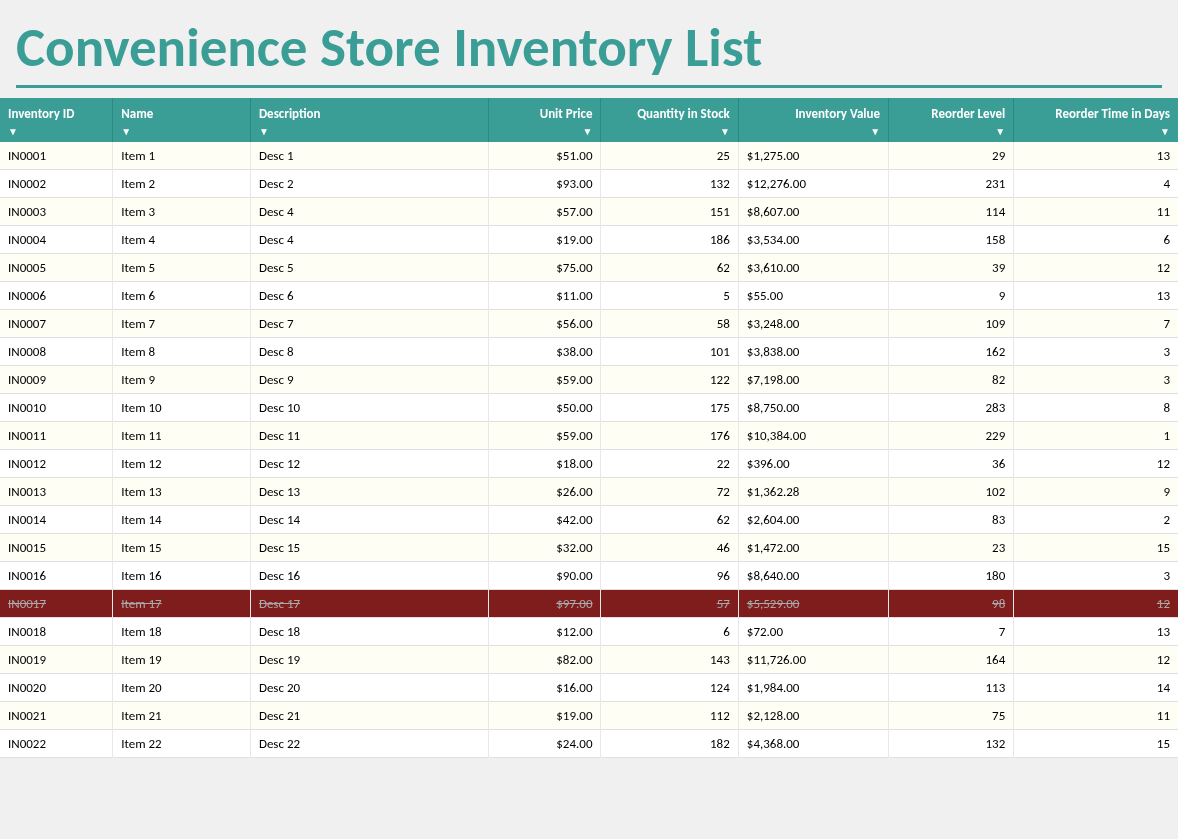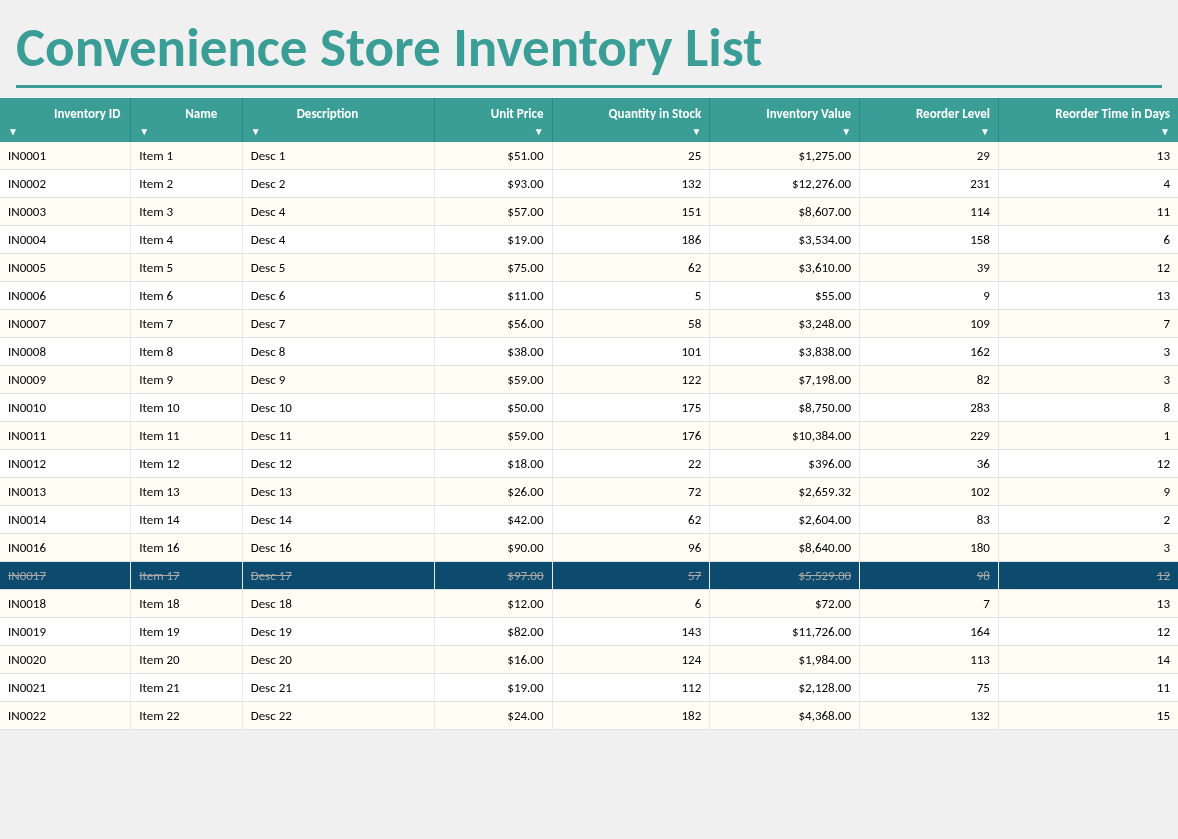--- a/index.html
+++ b/index.html
@@ -49,57 +49,56 @@
       vertical-align: bottom;
       border-right: 1px solid #2d8a82;
       position: relative;
       white-space: nowrap;
     }
     thead th:last-child {
       border-right: none;
     }
     .th-label {
       display: block;
-      margin-left: 46px;
     }
     .dropdown-arrow {
       display: inline-block;
       font-size: 10px;
       margin-top: 4px;
       color: white;
     }
     tbody tr {
       border-bottom: 1px solid #e0e0e0;
     }
     tbody tr:nth-child(odd) {
       background: #fffef5;
     }
     tbody tr:nth-child(even) {
       background: #ffffff;
     }
     tbody tr.strikethrough {
       color: #aaa;
       text-decoration: line-through;
-      background: #0c4a6e;
+      background: #7f1d1d;
     }
     tbody td {
       padding: 6px 8px;
       border-right: 1px solid #e8e8e8;
       white-space: nowrap;
     }
     tbody td:last-child {
       border-right: none;
     }
     
     .col-id { width: 90px; }
     .col-name { width: 110px; }
     .col-desc { width: 190px; }
     .col-price { width: 90px; text-align: right; }
     .col-qty { width: 100px; text-align: right; }
-    .col-inv { width: 120px; text-align: right; }
+    .col-inv { width: 120px; text-align: left; }
     .col-reorder { width: 100px; text-align: right; }
     .col-time { width: 130px; text-align: right; }
 
     thead th.col-price,
     thead th.col-qty,
     thead th.col-inv,
     thead th.col-reorder,
     thead th.col-time {
       text-align: right;
     }
@@ -246,33 +245,43 @@
             <td class="col-inv">$396.00</td>
             <td class="col-reorder">36</td>
             <td class="col-time">12</td>
           </tr>
           <tr>
             <td class="col-id">IN0013</td>
             <td class="col-name">Item 13</td>
             <td class="col-desc">Desc 13</td>
             <td class="col-price">$26.00</td>
             <td class="col-qty">72</td>
-            <td class="col-inv">$2,659.32</td>
+            <td class="col-inv">$1,362.28</td>
             <td class="col-reorder">102</td>
             <td class="col-time">9</td>
           </tr>
           <tr>
             <td class="col-id">IN0014</td>
             <td class="col-name">Item 14</td>
             <td class="col-desc">Desc 14</td>
             <td class="col-price">$42.00</td>
             <td class="col-qty">62</td>
             <td class="col-inv">$2,604.00</td>
             <td class="col-reorder">83</td>
             <td class="col-time">2</td>
+          </tr>
+          <tr>
+            <td class="col-id">IN0015</td>
+            <td class="col-name">Item 15</td>
+            <td class="col-desc">Desc 15</td>
+            <td class="col-price">$32.00</td>
+            <td class="col-qty">46</td>
+            <td class="col-inv">$1,472.00</td>
+            <td class="col-reorder">23</td>
+            <td class="col-time">15</td>
           </tr>
           <tr>
             <td class="col-id">IN0016</td>
             <td class="col-name">Item 16</td>
             <td class="col-desc">Desc 16</td>
             <td class="col-price">$90.00</td>
             <td class="col-qty">96</td>
             <td class="col-inv">$8,640.00</td>
             <td class="col-reorder">180</td>
             <td class="col-time">3</td>

